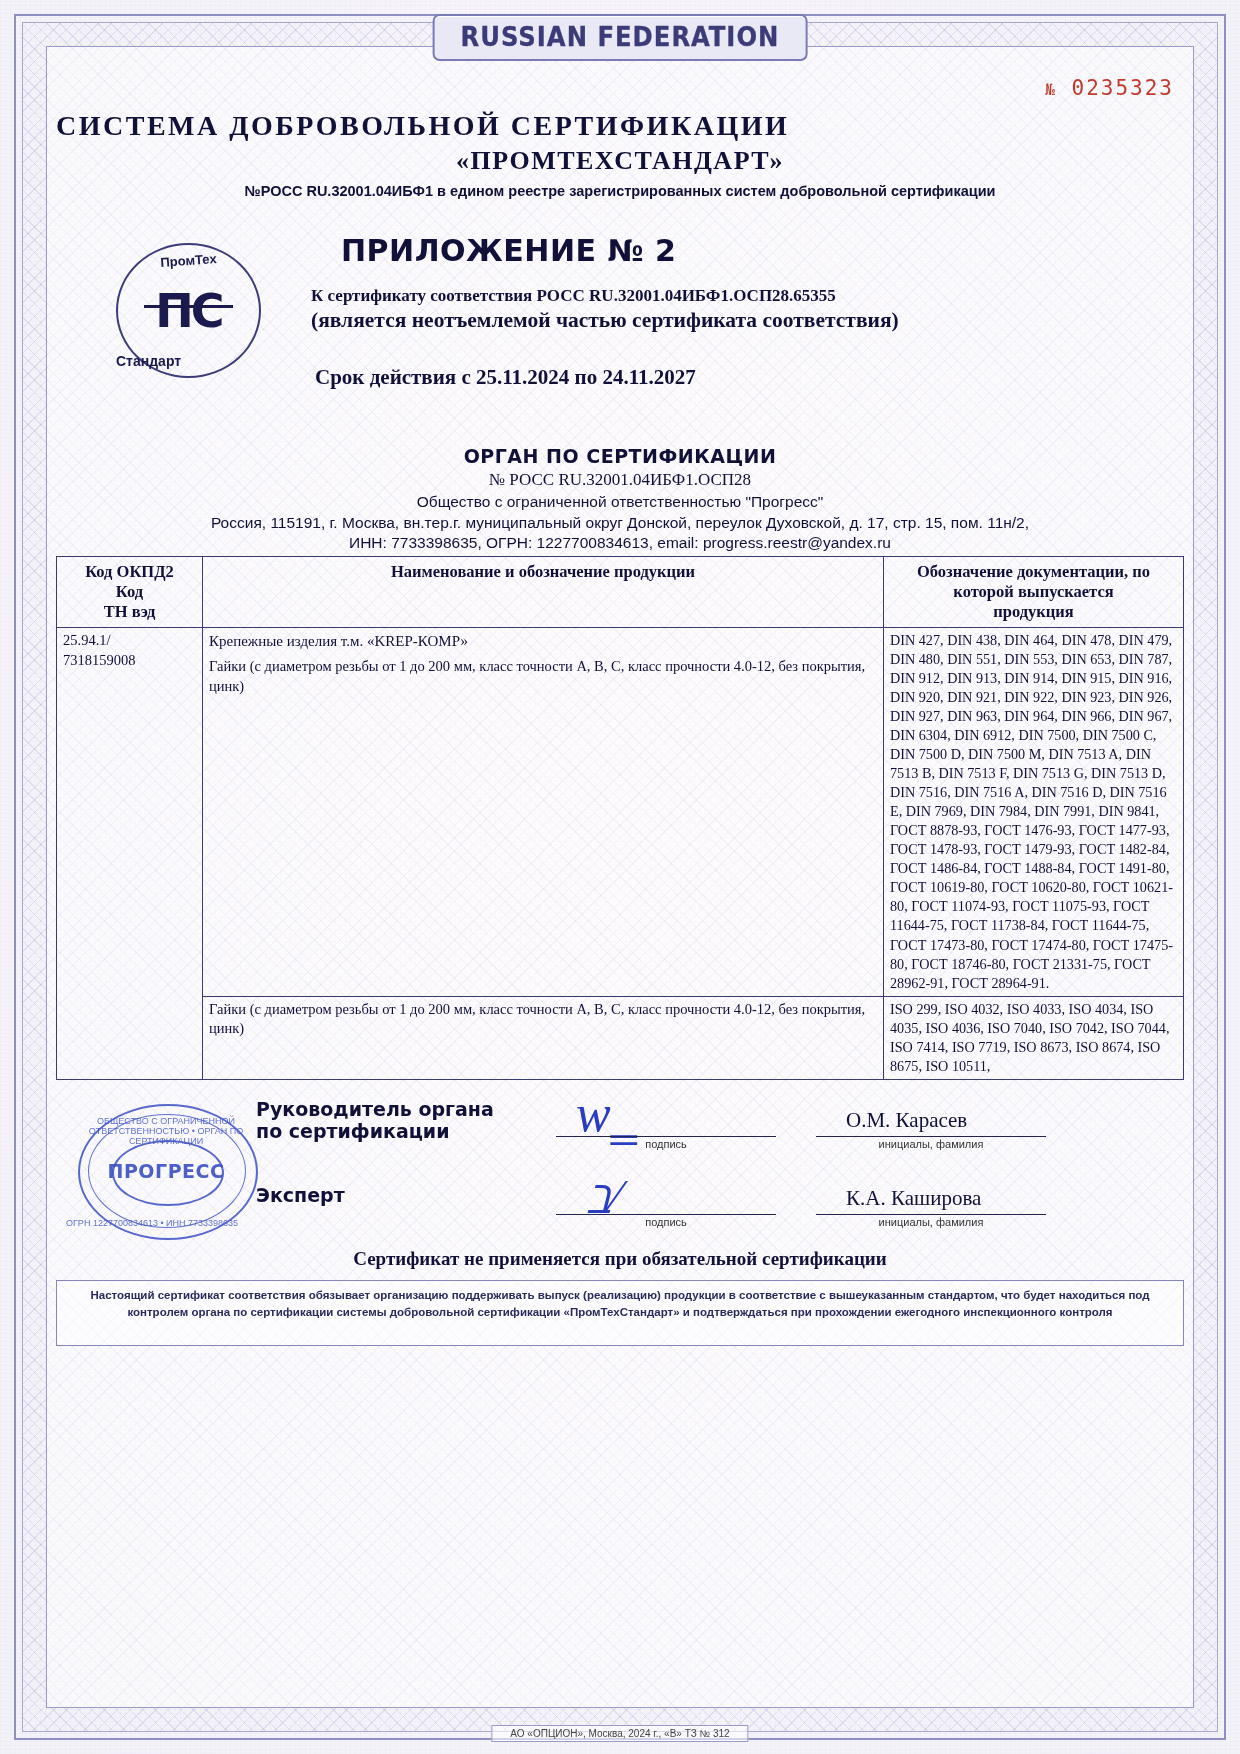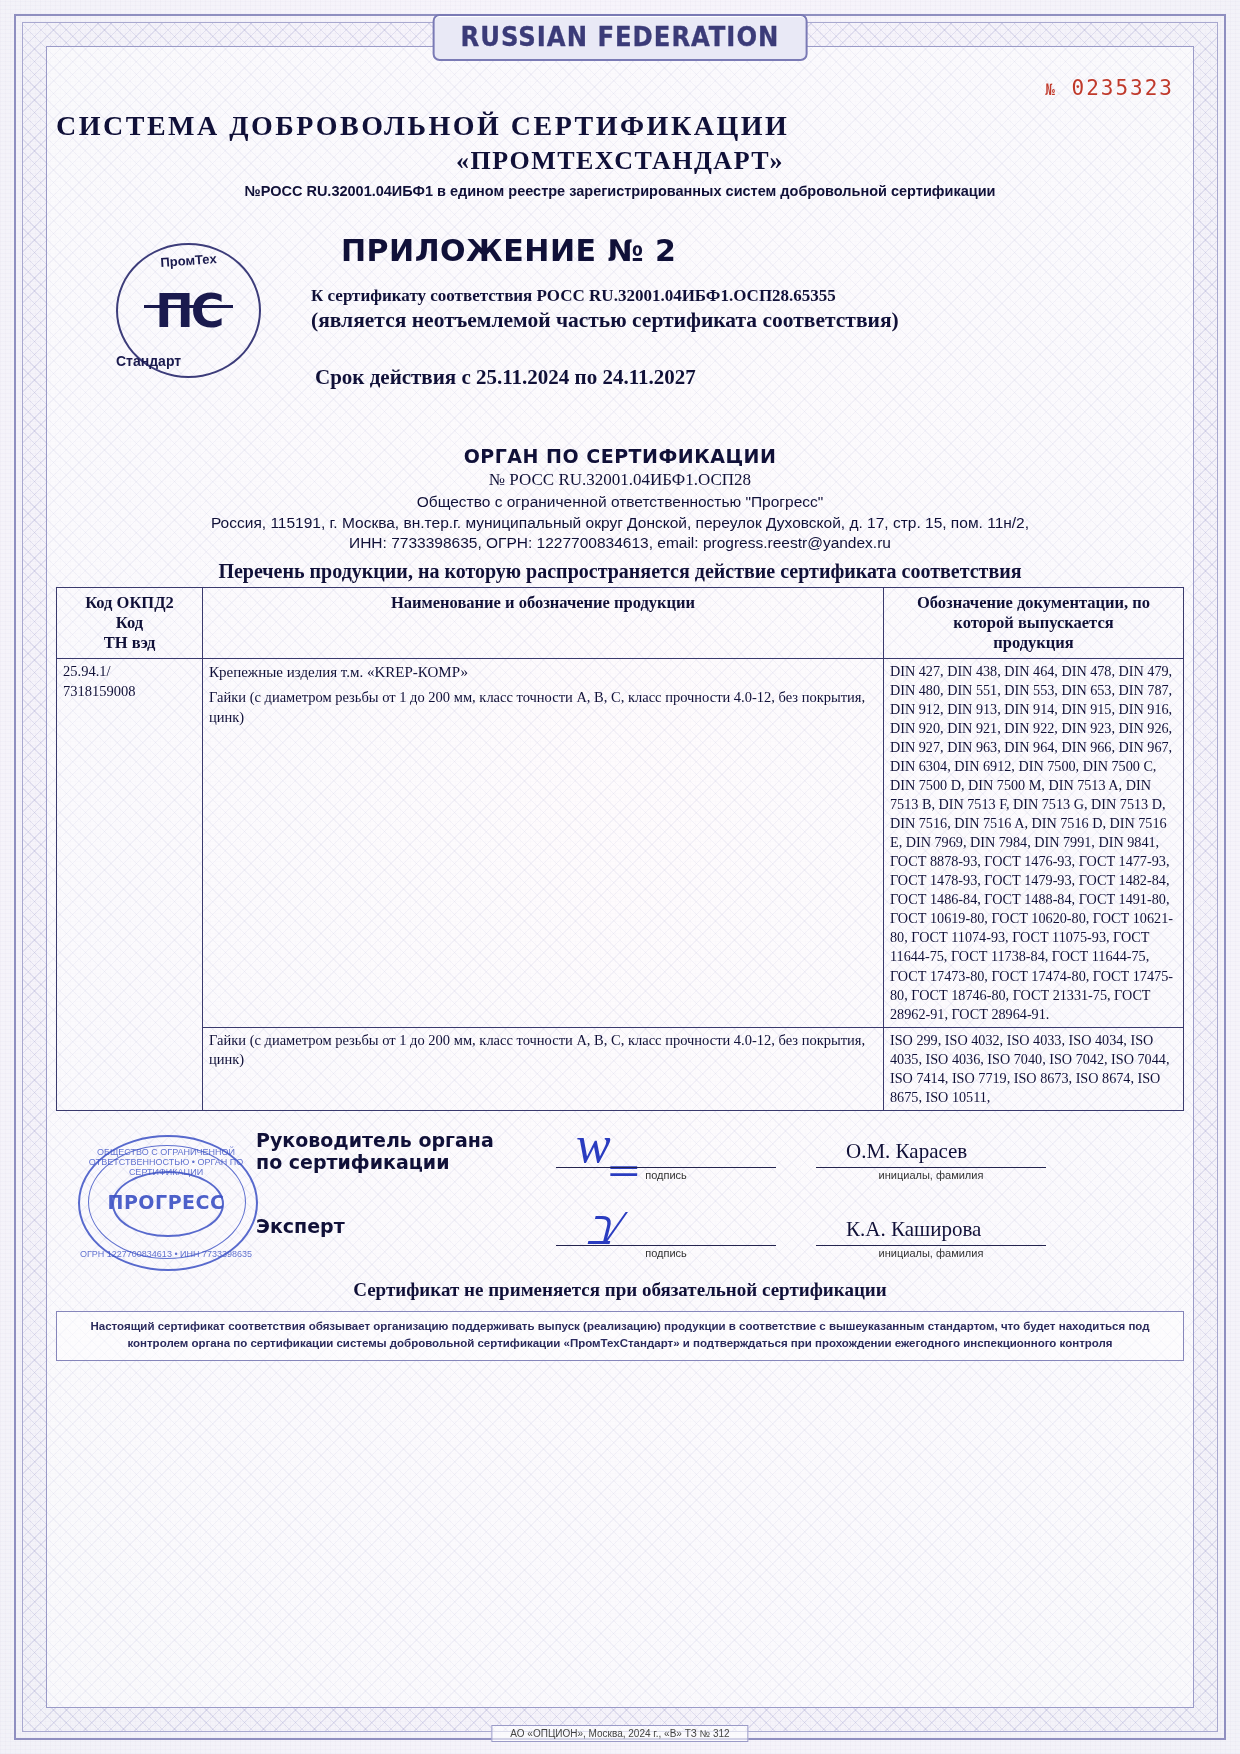--- a/index.html
+++ b/index.html
@@ -219,31 +219,31 @@
   .stamp .txt{
     position:absolute;left:0;right:0;top:60px;text-align:center;
     font-family:"DejaVu Sans", sans-serif;font-weight:bold;font-size:19px;color:#3b50c4;opacity:.9;
     letter-spacing:.5px;
   }
   .stamp .ring-text{
     position:absolute;left:0;right:0;top:16px;text-align:center;font-size:9px;color:#3b50c4;
     font-family:"Liberation Sans",sans-serif;opacity:.8;
   }
   .stamp .ring-text2{
-    position:absolute;left:0;right:0;bottom:12px;text-align:center;font-size:9px;color:#3b50c4;
+    position:absolute;left:0;right:0;bottom:12px;text-align:left;font-size:9px;color:#3b50c4;
     font-family:"Liberation Sans",sans-serif;opacity:.8;
   }
 
   .notice{
     text-align:center;font-size:19px;font-weight:bold;margin-top:2px;color:#101038;
   }
   .disclaimer{
     margin-top:10px;
     border:1px solid #8686bb;
-    padding:6px 10px 8px;
+    padding:6px 10px 24px;
     text-align:center;
     font-family:"Liberation Sans", sans-serif;
     font-size:11.5px;font-weight:bold;color:#2a2a5c;line-height:1.5;
     background:rgba(255,255,255,0.45);
   }
   .footer-strip{
     position:absolute;left:50%;transform:translateX(-50%);bottom:-40px;
     border:1px solid #9a9ac8;
     padding:2px 18px;
     font-family:"Liberation Sans", sans-serif;
@@ -292,21 +292,20 @@
     </div>
 
     <div class="org-block">
       <div class="org-title">ОРГАН ПО СЕРТИФИКАЦИИ</div>
       <div class="org-num">№ РОСС RU.32001.04ИБФ1.ОСП28</div>
       <div class="org-name">Общество с ограниченной ответственностью "Прогресс"</div>
       <div class="org-addr">Россия, 115191, г. Москва, вн.тер.г. муниципальный округ Донской, переулок Духовской, д. 17, стр. 15, пом. 11н/2,</div>
       <div class="org-inn">ИНН: 7733398635, ОГРН: 1227700834613, email: progress.reestr@yandex.ru</div>
     </div>
 
-    <div class="list-title">Перечень продукции, на которую распространяется действие сертификата соответствия</div>
 
     <table class="products">
       <colgroup>
           <col class="col1">
           <col>
           <col class="col3">
         </colgroup>
       <thead>
         <tr>
           <th>

